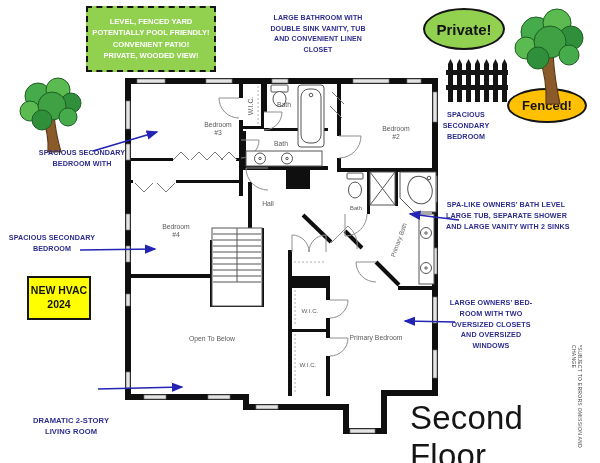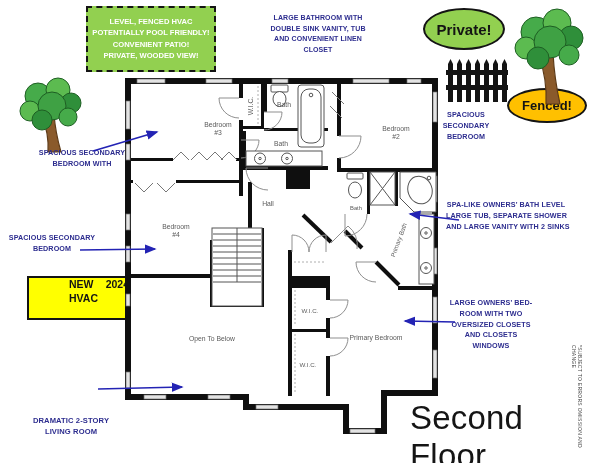--- a/index.html
+++ b/index.html
@@ -10,40 +10,40 @@
   .note div{white-space:nowrap;}
   .yard-box{position:absolute;left:86px;top:6px;width:126px;height:62px;background:#92d050;
             border:2px dashed #141414;color:#fff;font-weight:700;font-size:7.6px;line-height:1.1;
             display:flex;flex-direction:column;justify-content:center;gap:3px;text-align:center;}
   .badge{position:absolute;border:2.5px solid #141414;border-radius:50%;display:flex;align-items:center;
          justify-content:center;font-weight:700;color:#141414;}
   .badge-private{left:423px;top:8px;width:78px;height:38px;background:#92d050;font-size:15px;}
   .badge-fenced{left:507px;top:88px;width:76px;height:31px;background:#ffc000;font-size:13px;}
   .hvac-box{position:absolute;left:27px;top:276px;width:60px;height:40px;background:#ffff00;
             border:2.5px solid #141414;color:#141414;font-weight:700;font-size:10.5px;line-height:1.3;
-            display:flex;flex-direction:row;justify-content:center;text-align:left;padding-left:40px;}
+            display:flex;flex-direction:column;justify-content:center;text-align:center;}
   .page-title{position:absolute;left:410px;top:399px;font-size:33px;color:#151515;letter-spacing:.2px;}
   .disclaimer{position:absolute;left:571px;top:345px;writing-mode:vertical-rl;font-size:5px;color:#444;
               letter-spacing:.3px;}
   .n-bath{left:264px;top:13px;width:108px;font-size:7px;}
   .n-wooded{left:20px;top:148px;width:124px;font-size:7.2px;}
   .n-secright{left:434px;top:110px;width:64px;font-size:7.2px;}
   .n-secleft{left:8px;top:233px;width:88px;font-size:7.2px;}
   .n-living{left:16px;top:371px;width:110px;font-size:7.6px;margin-top:44px;}
   .n-spa{left:446px;top:200px;width:120px;font-size:7.2px;}
   .n-owners{left:444px;top:298px;width:94px;font-size:7.2px;}
   svg text{font-family:"Liberation Sans",sans-serif;}
 </style>
 </head>
 <body>
 
 <div class="canvas">
 
   <div class="yard-box">
-    <div>LEVEL, FENCED HVAC</div>
+    <div>LEVEL, FENCED YARD</div>
     <div>POTENTIALLY POOL FRIENDLY!</div>
     <div>CONVENIENT PATIO!</div>
     <div>PRIVATE, WOODED VIEW!</div>
   </div>
 
   <div class="note n-bath">
     <div>LARGE BATHROOM WITH</div>
     <div>DOUBLE SINK  VANITY, TUB</div>
     <div>AND CONVENIENT LINEN</div>
     <div>CLOSET</div>
@@ -121,21 +121,21 @@
   <div class="note n-spa">
     <div>SPA-LIKE OWNERS' BATH LEVEL</div>
     <div>LARGE TUB, SEPARATE SHOWER</div>
     <div>AND LARGE VANITY WITH 2 SINKS</div>
   </div>
 
   <div class="note n-owners">
     <div>LARGE OWNERS' BED-</div>
     <div>ROOM WITH TWO</div>
     <div>OVERSIZED CLOSETS</div>
-    <div>AND CLOSETS</div>
+    <div>AND OVERSIZED</div>
     <div>WINDOWS</div>
   </div>
 
   <div class="page-title">Second Floor</div>
   <div class="disclaimer">*SUBJECT TO ERRORS OMISSION AND CHANGE</div>
 
   <svg class="abs" style="left:0;top:0;" width="600" height="463" viewBox="0 0 600 463">
     <defs>
       <marker id="ah" markerWidth="9" markerHeight="8" refX="6.5" refY="3" orient="auto">
         <path d="M0,0 L7.5,3 L0,6 Z" fill="#2323b4"></path>

